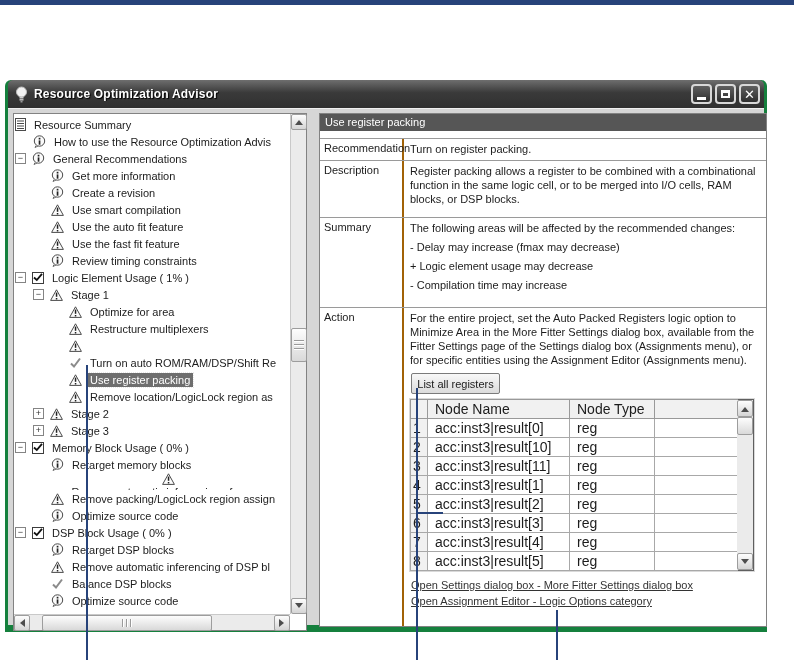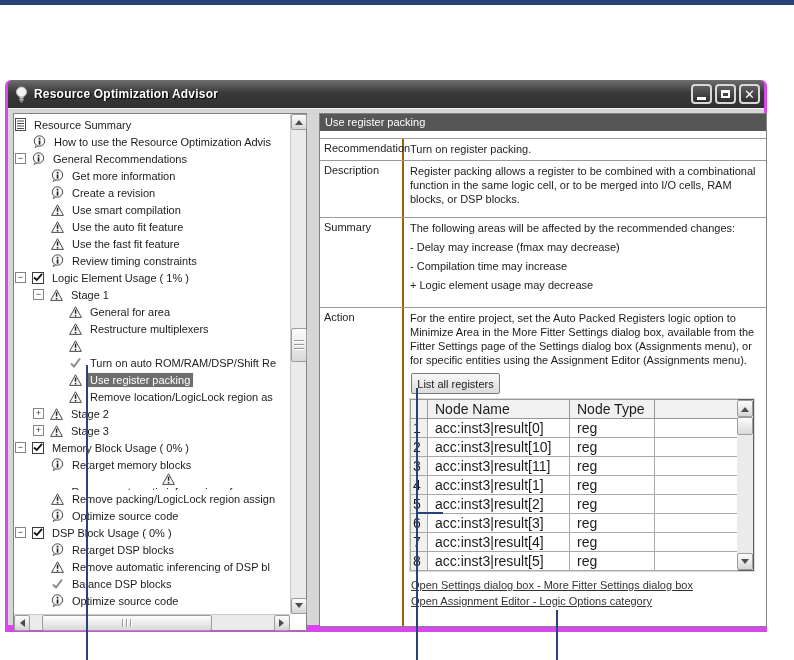--- a/index.html
+++ b/index.html
@@ -9,21 +9,21 @@
   *{box-sizing:border-box;margin:0;padding:0;}
   html,body{width:794px;height:660px;overflow:hidden;background:#fff;
     font-family:"Liberation Sans","DejaVu Sans",sans-serif;}
   body{position:relative;}
 
   
   .topbar{position:absolute;left:0;top:0;width:794px;height:5px;background:var(--accent-navy);}
 
   
   .dialog{position:absolute;left:5px;top:80px;width:762px;height:552px;
-    background:#d946ef;border-radius:6px 6px 0 0;padding:0 3px 1px 3px;}
+    background:#15803d;border-radius:6px 6px 0 0;padding:0 3px 1px 3px;}
   .titlebar{height:28px;display:flex;align-items:center;padding:0 4px 0 6px;
     background:linear-gradient(#6e6e6e,#3a3a3a 45%,#303030);border-radius:5px 5px 0 0;}
   .title-icon{width:15px;height:17px;margin-right:5px;flex:none;}
   .titlebar .title{color:#fff;font-weight:bold;font-size:12px;letter-spacing:.2px;
     text-shadow:1px 1px 1px #000;flex:1;white-space:nowrap;overflow:hidden;}
   .winbtns{display:flex;gap:3px;}
   .winbtn{width:21px;height:20px;border:2px solid #d8d8d8;border-radius:4px;
     background:linear-gradient(#5f5f5f,#2e2e2e);display:flex;align-items:center;justify-content:center;}
   .winbtn .min-bar{width:9px;height:3px;background:#fff;margin-top:9px;}
   .winbtn .max-box{width:9px;height:8px;border:2px solid #fff;border-top-width:3px;}
@@ -263,21 +263,21 @@
               <span class="tlabel">Stage 1</span>
             </div>
             <div class="tree-row" style="padding-left: 55px;">
               <span class="ticon">
                 <svg width="13" height="12" viewBox="0 0 13 12">
                   <polygon points="6.5,0.8 12.4,11.4 0.6,11.4" fill="#fbfbfb" stroke="#4a4a4a"></polygon>
                   <rect x="5.8" y="3.6" width="1.5" height="4.2" fill="#222"></rect>
                   <rect x="5.8" y="9" width="1.5" height="1.5" fill="#222"></rect>
                 </svg>
               </span>
-              <span class="tlabel">General for area</span>
+              <span class="tlabel">Optimize for area</span>
             </div>
             <div class="tree-row" style="padding-left: 55px;">
               <span class="ticon">
                 <svg width="13" height="12" viewBox="0 0 13 12">
                   <polygon points="6.5,0.8 12.4,11.4 0.6,11.4" fill="#fbfbfb" stroke="#4a4a4a"></polygon>
                   <rect x="5.8" y="3.6" width="1.5" height="4.2" fill="#222"></rect>
                   <rect x="5.8" y="9" width="1.5" height="1.5" fill="#222"></rect>
                 </svg>
               </span>
               <span class="tlabel">Restructure multiplexers</span>
@@ -487,22 +487,22 @@
       <div class="drow desc-row">
         <div class="dlabel">Description</div>
         <div class="dcontent">Register packing allows a register to be combined with a combinational function in the same logic cell, or to be merged into I/O cells, RAM blocks, or DSP blocks.</div>
       </div>
 
       <div class="drow sum-row">
         <div class="dlabel">Summary</div>
         <div class="dcontent" id="summary-lines">
             <div class="sum-line">The following areas will be affected by the recommended changes:</div>
             <div class="sum-line">- Delay may increase (fmax may decrease)</div>
+            <div class="sum-line">+ Logic element usage may decrease</div>
             <div class="sum-line">- Compilation time may increase</div>
-            <div class="sum-line">+ Logic element usage may decrease</div>
           </div>
       </div>
 
       <div class="drow grow">
         <div class="dlabel">Action</div>
         <div class="dcontent">
           <div class="action-text">For the entire project, set the Auto Packed Registers logic option to Minimize Area in the More Fitter Settings dialog box, available from the Fitter Settings page of the Settings dialog box (Assignments menu), or for specific entities using the Assignment Editor (Assignments menu).</div>
           <button class="push-btn">List all registers</button>
 
           <div class="regtable-wrap">

